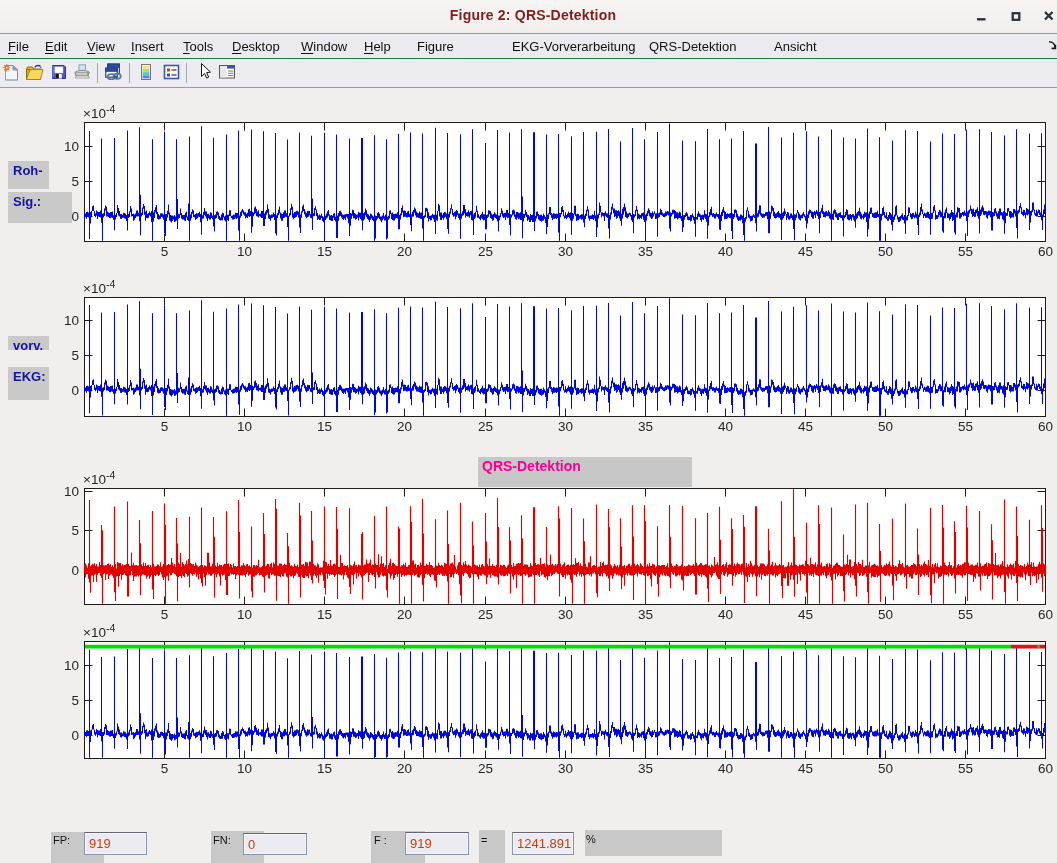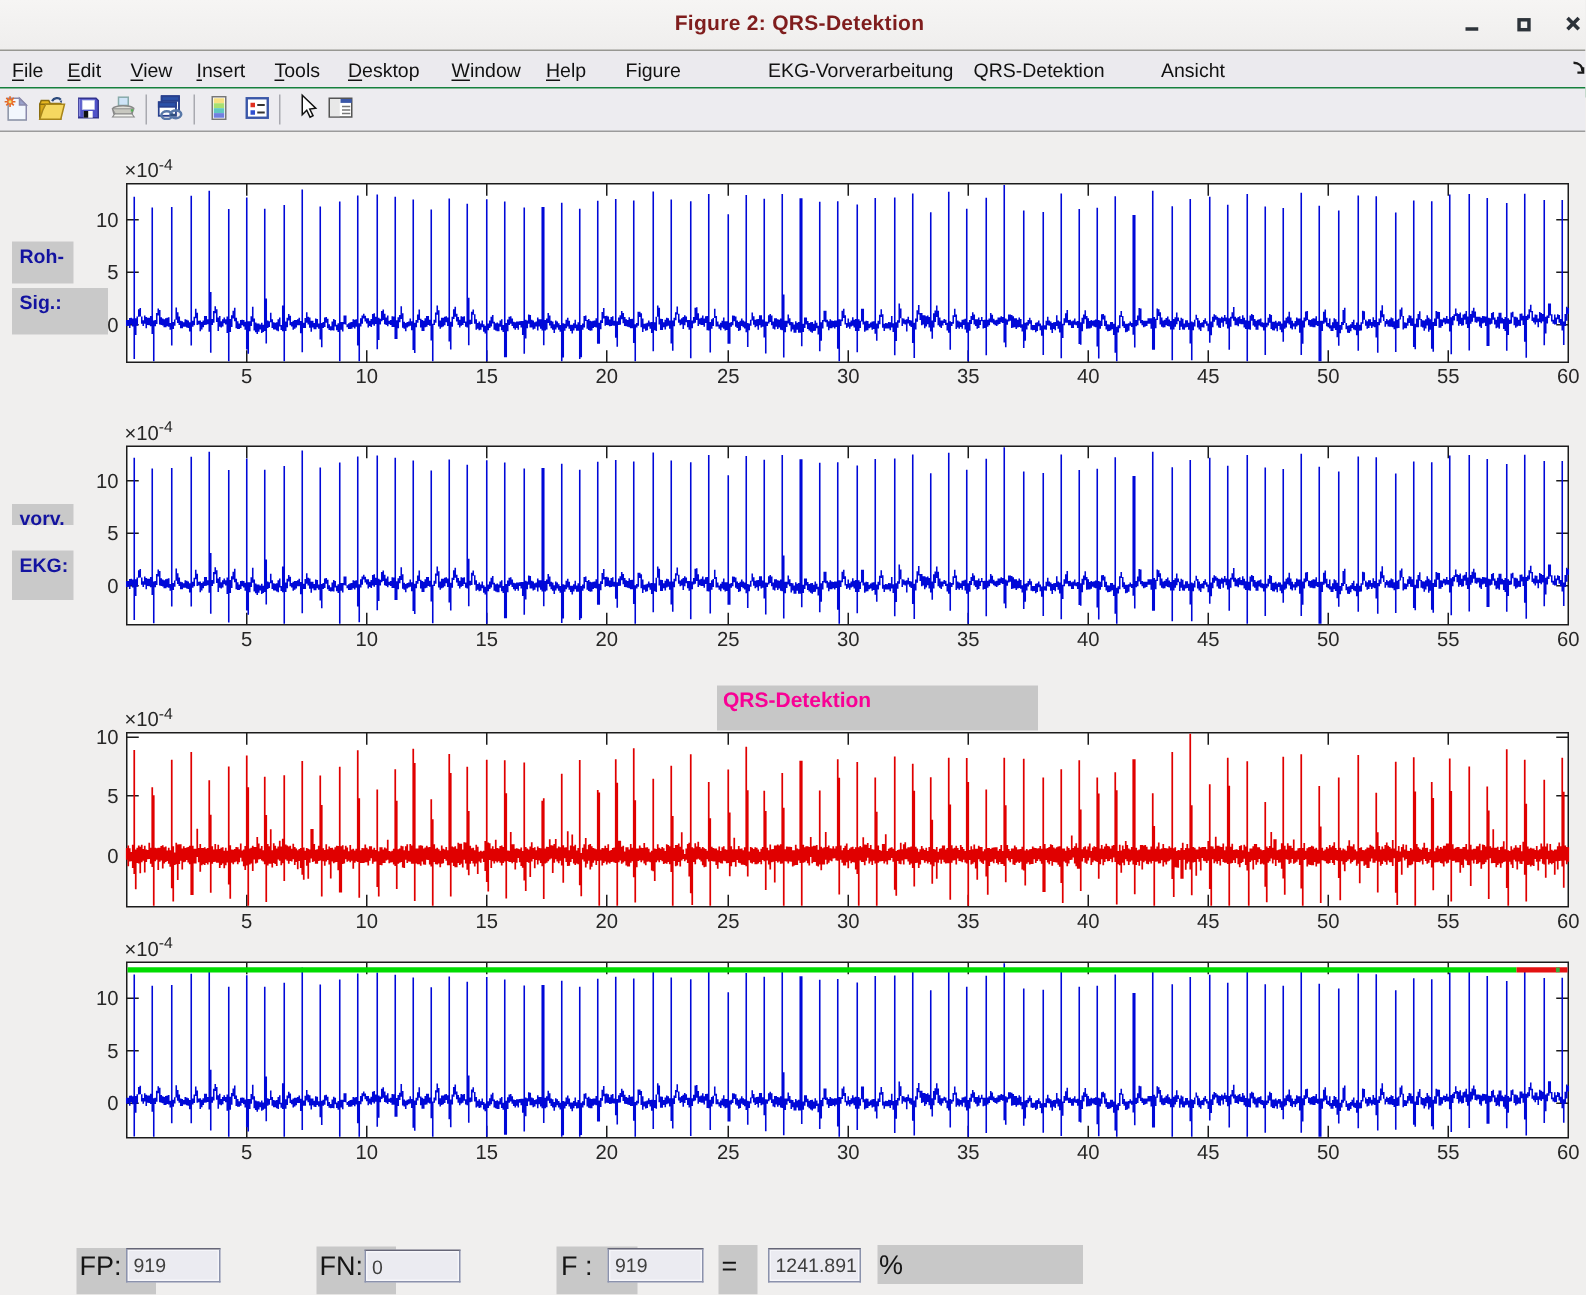--- a/index.html
+++ b/index.html
@@ -17,24 +17,24 @@
   u{text-decoration-thickness:1px;text-underline-offset:2px;}
   
   #toolbar{left:0;top:59px;width:1057px;height:28px;background:#edecf0;
     border-bottom:1px solid #9b9b9b;}
   .tsep{position:absolute;top:4px;width:1px;height:20px;background:#a9a9b0;}
   
   .glab{background:#c9c9c9;font-weight:bold;font-size:13px;color:#1313a0;
         padding:2px 0 0 5px;box-sizing:border-box;}
   
   .panel{background:#c8c8c8;}
-  .flab{font-size:18px;color:#151515;}
+  .flab{font-size:11px;color:#151515;}
   .inp{background:#ebebf1;border:1px solid #8b92ac;border-top-color:#667;
        box-shadow:inset 0 0 0 1px #f6f6fa;box-sizing:border-box;
-       font-size:13px;color:#404040;padding:3px 0 0 4px;}
+       font-size:13px;color:#c2410c;padding:3px 0 0 4px;}
 </style>
 </head>
 <body>
   <div class="abs" id="titlebar"></div>
   <div class="abs" id="title">Figure 2: QRS-Detektion</div>
 
   <svg class="abs" style="left:960px;top:0;width:97px;height:33px" viewBox="0 0 97 33">
     <path d="M17 19.3h8.5" stroke="#2d333a" stroke-width="2.4" fill="none"></path>
     <rect x="52.7" y="13.2" width="6.6" height="6.6" stroke="#2d333a" stroke-width="2.3" fill="none"></rect>
     <path d="M85 12l7.5 7.5M92.5 12L85 19.5" stroke="#2d333a" stroke-width="2.4" fill="none"></path>

